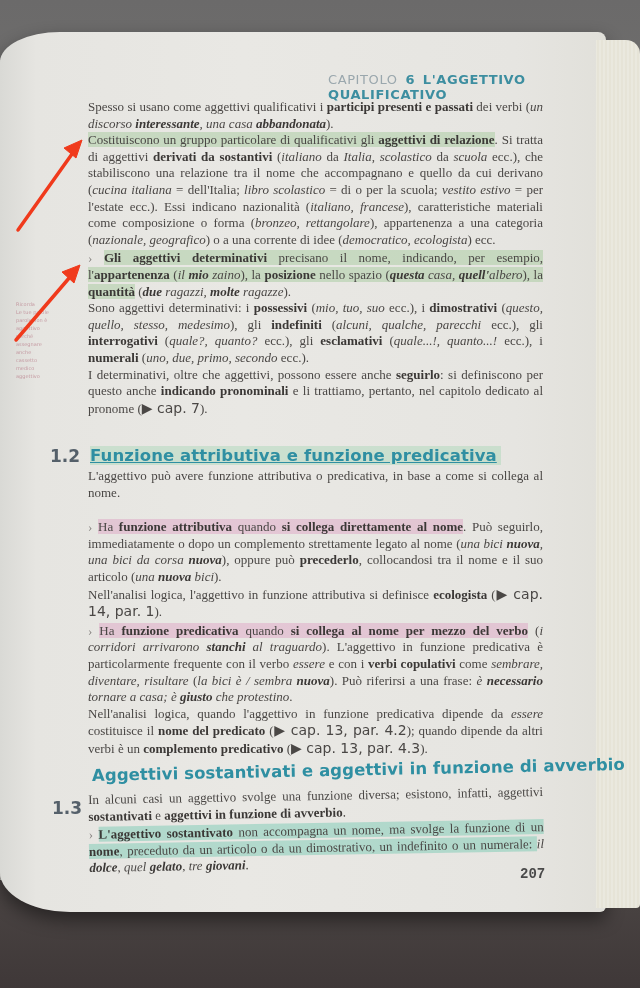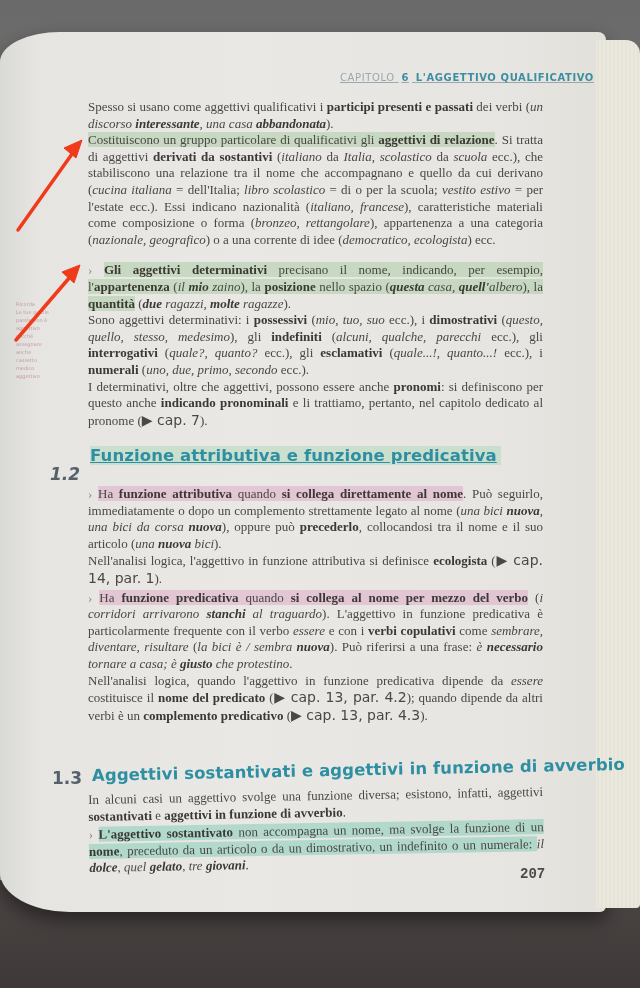--- a/index.html
+++ b/index.html
@@ -17,22 +17,22 @@
   .edges {
     position:absolute; left:596px; top:40px; width:44px; height:868px;
     background: repeating-linear-gradient(90deg,#ecebe2 0px,#e4e1d3 2px,#ecebe3 4px);
     border-radius: 0 14px 4px 0;
   }
   .gutter {
     position:absolute; left:0; top:60px; width:18px; height:820px;
     background: linear-gradient(90deg,#bdbcb8,#d8d7d3);
   }
   .running-head {
-    position:absolute; left:340px; top:72px; font-family:"DejaVu Sans",sans-serif;
-    font-size:10px; letter-spacing:.6px; color:#9aa7ad;text-decoration:underline;
+    position:absolute; left:328px; top:72px; font-family:"DejaVu Sans",sans-serif;
+    font-size:13px; letter-spacing:.6px; color:#9aa7ad;
   }
   .running-head .num { color:#3d8ea0; font-weight:bold; margin:0 3px; }
   .running-head .title { color:#3d8ea0; font-weight:bold; }
 
   .text { position:absolute; left:88px; width:455px; font-size:13px; line-height:16.6px; color:#4a4745; }
   .text p { margin:0; text-align:justify; }
   .b { font-weight:bold; color:#3b3836; }
   .i { font-style:italic; }
   .hl-green { background: rgba(160,200,150,.45); }
   .hl-pink { background: rgba(220,150,190,.40); }
@@ -72,53 +72,54 @@
   <span class="title">L'AGGETTIVO QUALIFICATIVO</span>
 </div>
 
 <div class="text" style="top:99px;">
   <p>
     <span>Spesso si usano come aggettivi qualificativi i </span><span class="b">participi presenti e passati</span><span> dei verbi (</span><span class="i">un discorso </span><span class="i b">interessante</span><span class="i">, una casa </span><span class="i b">abbandonata</span><span>).</span>
   </p>
   <p>
     <span class="hl-green">Costituiscono un gruppo particolare di qualificativi gli </span><span class="hl-green b">aggettivi di relazione</span><span>. Si tratta di aggettivi </span><span class="b">derivati da sostantivi</span><span> (</span><span class="i">italiano</span><span> da </span><span class="i">Italia</span><span>, </span><span class="i">scolastico</span><span> da </span><span class="i">scuola</span><span> ecc.), che stabiliscono una relazione tra il nome che accompagnano e quello da cui derivano (</span><span class="i">cucina italiana</span><span> = dell'Italia; </span><span class="i">libro scolastico</span><span> = di o per la scuola; </span><span class="i">vestito estivo</span><span> = per l'estate ecc.). Essi indicano nazionalità (</span><span class="i">italiano, francese</span><span>), caratteristiche materiali come composizione o forma (</span><span class="i">bronzeo, rettangolare</span><span>), appartenenza a una categoria (</span><span class="i">nazionale, geografico</span><span>) o a una corrente di idee (</span><span class="i">democratico, ecologista</span><span>) ecc.</span>
   </p>
-  <p style="margin-top:14px;">
+  <p style="margin-top:2px;">
     <span class="mark">›</span>
     <span class="hl-green"><span class="b">Gli aggettivi determinativi</span><span> precisano il nome, indicando, per esempio, l'</span><span class="b">appartenenza</span><span> (</span><span class="i">il </span><span class="i b">mio</span><span class="i"> zaino</span><span>), la </span><span class="b">posizione</span><span> nello spazio (</span><span class="i b">questa</span><span class="i"> casa, </span><span class="i b">quell'</span><span class="i">albero</span><span>), la </span><span class="b">quantità</span></span><span> (</span><span class="i b">due</span><span class="i"> ragazzi, </span><span class="i b">molte</span><span class="i"> ragazze</span><span>).</span>
   </p>
   <p>
     <span>Sono aggettivi determinativi: i </span><span class="b">possessivi</span><span> (</span><span class="i">mio, tuo, suo</span><span> ecc.), i </span><span class="b">dimostrativi</span><span> (</span><span class="i">questo, quello, stesso, medesimo</span><span>), gli </span><span class="b">indefiniti</span><span> (</span><span class="i">alcuni, qualche, parecchi</span><span> ecc.), gli </span><span class="b">interrogativi</span><span> (</span><span class="i">quale?, quanto?</span><span> ecc.), gli </span><span class="b">esclamativi</span><span> (</span><span class="i">quale...!, quanto...!</span><span> ecc.), i </span><span class="b">numerali</span><span> (</span><span class="i">uno, due, primo, secondo</span><span> ecc.).</span>
   </p>
   <p>
-    <span>I determinativi, oltre che aggettivi, possono essere anche </span><span class="b">pronomi</span><span>: si definiscono per questo anche </span><span class="b">indicando pronominali</span><span> e li trattiamo, pertanto, nel capitolo dedicato al pronome (</span><span class="ref">▶ cap. 7</span><span>).</span>
+    <span>I determinativi, oltre che aggettivi, possono essere anche </span><span class="b">seguirlo</span><span>: si definiscono per questo anche </span><span class="b">indicando pronominali</span><span> e li trattiamo, pertanto, nel capitolo dedicato al pronome (</span><span class="ref">▶ cap. 7</span><span>).</span>
   </p>
 </div>
 
-<div class="sec-num" style="left:50px; top:464px;font-style:italic;">1.2</div>
+<div class="sec-num" style="left:50px; top:446px;">1.2</div>
 <div class="sec-title" style="left:90px; top:446px;text-decoration:underline;"><span>Funzione attributiva e funzione predicativa</span></div>
 
 <div class="text" style="top:468px;">
+  <p>L'aggettivo può avere funzione attributiva o predicativa, in base a come si collega al nome.</p>
   <p style="margin-top:18px;">
     <span class="mark">›</span>
     <span class="hl-pink"><span>Ha </span><span class="b">funzione attributiva</span><span> quando </span><span class="b">si collega direttamente al nome</span></span><span>. Può seguirlo, immediatamente o dopo un complemento strettamente legato al nome (</span><span class="i">una bici </span><span class="i b">nuova</span><span class="i">, una bici da corsa </span><span class="i b">nuova</span><span>), oppure può </span><span class="b">precederlo</span><span>, collocandosi tra il nome e il suo articolo (</span><span class="i">una </span><span class="i b">nuova</span><span class="i"> bici</span><span>).</span>
   </p>
   <p>
     <span>Nell'analisi logica, l'aggettivo in funzione attributiva si definisce </span><span class="b">ecologista</span><span> (</span><span class="ref">▶ cap. 14, par. 1</span><span>).</span>
   </p>
   <p style="margin-top:2px;">
     <span class="mark">›</span>
     <span class="hl-pink"><span>Ha </span><span class="b">funzione predicativa</span><span> quando </span><span class="b">si collega al nome per mezzo del verbo</span></span><span> (</span><span class="i">i corridori arrivarono </span><span class="i b">stanchi</span><span class="i"> al traguardo</span><span>). L'aggettivo in funzione predicativa è particolarmente frequente con il verbo </span><span class="i">essere</span><span> e con i </span><span class="b">verbi copulativi</span><span> come </span><span class="i">sembrare, diventare, risultare</span><span> (</span><span class="i">la bici è / sembra </span><span class="i b">nuova</span><span>). Può riferirsi a una frase: </span><span class="i">è </span><span class="i b">necessario</span><span class="i"> tornare a casa; è </span><span class="i b">giusto</span><span class="i"> che protestino</span><span>.</span>
   </p>
   <p>
     <span>Nell'analisi logica, quando l'aggettivo in funzione predicativa dipende da </span><span class="i">essere</span><span> costituisce il </span><span class="b">nome del predicato</span><span> (</span><span class="ref">▶ cap. 13, par. 4.2</span><span>); quando dipende da altri verbi è un </span><span class="b">complemento predicativo</span><span> (</span><span class="ref">▶ cap. 13, par. 4.3</span><span>).</span>
   </p>
 </div>
 
-<div class="sec-num" style="left:52px; top:768px;">1.3</div>
+<div class="sec-num" style="left:52px; top:798px;">1.3</div>
 <div class="sec-title" style="left:92px; top:766px; transform:rotate(-1.2deg); transform-origin:left;"><span style="background:none;">Aggettivi sostantivati e aggettivi in funzione di avverbio</span></div>
 
 <div class="text" style="top:792px; transform:rotate(-1deg); transform-origin:left top;">
   <p>
     <span>In alcuni casi un aggettivo svolge una funzione diversa; esistono, infatti, aggettivi </span><span class="b">sostantivati</span><span> e </span><span class="b">aggettivi in funzione di avverbio</span><span>.</span>
   </p>
   <p style="margin-top:2px;">
     <span class="mark">›</span>
     <span class="hl-teal"><span class="b">L'aggettivo sostantivato</span><span> non accompagna un nome, ma svolge la funzione di un </span><span class="b">nome</span><span>, preceduto da un articolo o da un dimostrativo, un indefinito o un numerale: </span></span><span class="i">il </span><span class="i b">dolce</span><span class="i">, quel </span><span class="i b">gelato</span><span class="i">, tre </span><span class="i b">giovani</span><span>.</span>
   </p>

